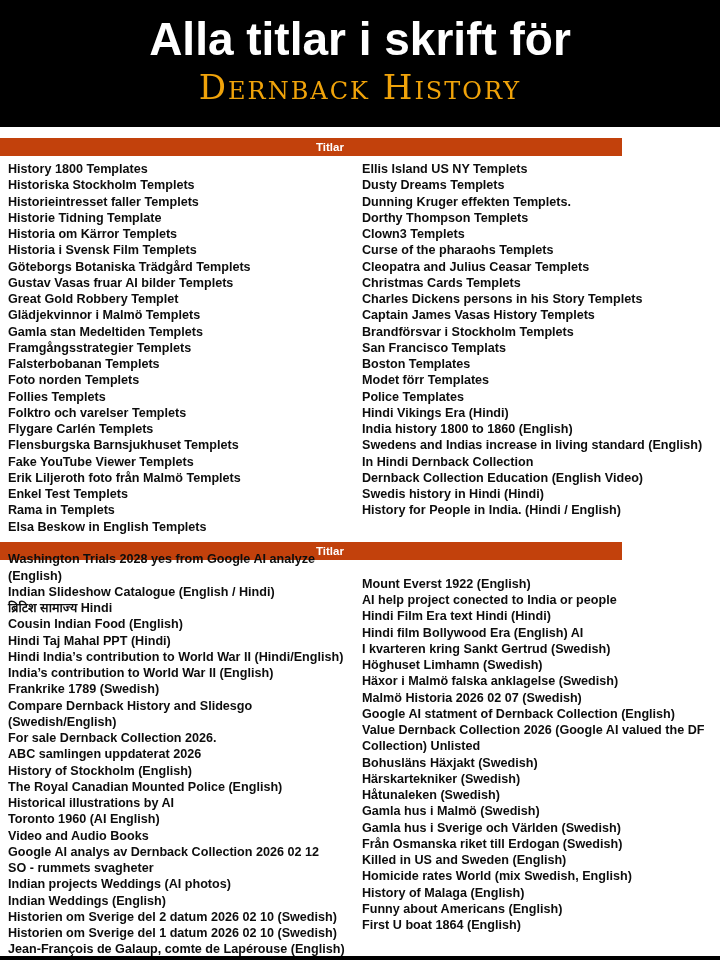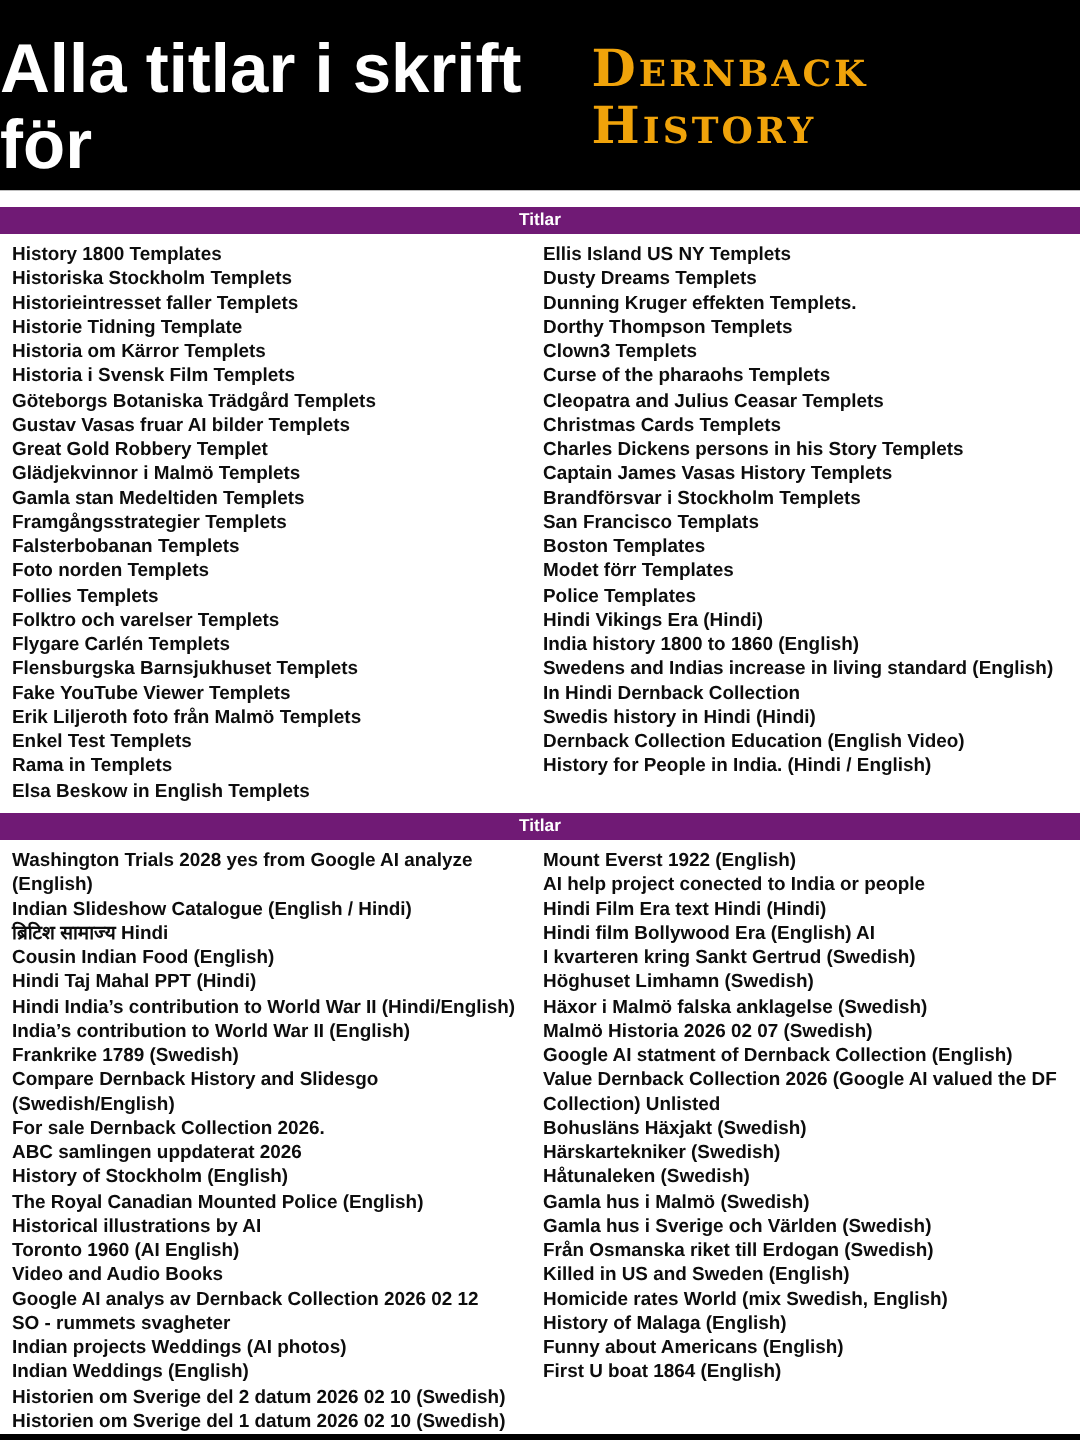--- a/index.html
+++ b/index.html
@@ -2,55 +2,55 @@
 <html><head>
 <meta charset="utf-8">
 <style>
   html,body{margin:0;padding:0;}
   body{
     width:720px;height:960px;background:#ffffff;overflow:hidden;
     font-family:"Liberation Sans",sans-serif;position:relative;
   }
   .hero{
     background:#000000;height:127px;width:720px;
-    display:flex;flex-direction:row;align-items:center;justify-content:flex-start;
+    display:flex;flex-direction:column;align-items:center;justify-content:flex-start;
   }
   .hero-title{
     color:#ffffff;font-weight:bold;font-size:46px;line-height:1.1;
     margin-top:14px;letter-spacing:0px;
     font-family:"Liberation Sans",sans-serif;
   }
   .hero-subtitle{
-    color:#f0a30a;font-weight:bold;font-size:34px;line-height:1.1;margin-top:4px;
+    color:#f0a30a;font-weight:normal;font-size:34px;line-height:1.1;margin-top:4px;
     font-family:"DejaVu Serif","Liberation Serif",serif;
     font-variant:small-caps;letter-spacing:2px;
   }
   .gap{height:11px;background:#ffffff;}
   .bar{
-    background:#701a75;height:18px;width:720px;
-    display:flex;align-items:center;justify-content:center;
+    background:#c2410c;height:18px;width:584px;
+    display:flex;align-items:center;justify-content:center;padding-left:38px;
   }
   .bar-label{
     color:#ffffff;font-weight:bold;font-size:11.5px;
   }
   .list-wrap{
     display:flex;flex-direction:row;width:720px;box-sizing:border-box;
     padding:5px 4px 0 8px;
   }
   .col{
     width:352px;display:flex;flex-direction:column;flex:0 0 352px;
     box-sizing:border-box;padding-right:6px;
   }
   .col.right{padding-left:2px;}
   .list-item{
     font-weight:bold;font-size:12.6px;line-height:16.25px;color:#0d0d0d;
     white-space:normal;
   }
   .section1-body{height:386px;}
-  .section2-body{height:384px;}
+  .section2-body{height:384px;align-items:center;}
   .footer-strip{
     position:absolute;left:0;bottom:0;width:720px;height:4px;background:#000000;
   }
 </style>
 </head>
 <body>
 
 <div class="hero">
   <div class="hero-title">Alla titlar i skrift för</div>
   <div class="hero-subtitle">Dernback History</div>
@@ -101,22 +101,22 @@
       <div class="list-item">Captain James Vasas History Templets</div>
       <div class="list-item">Brandförsvar i Stockholm Templets</div>
       <div class="list-item">San Francisco Templats</div>
       <div class="list-item">Boston Templates</div>
       <div class="list-item">Modet förr Templates</div>
       <div class="list-item">Police Templates</div>
       <div class="list-item">Hindi Vikings Era (Hindi)</div>
       <div class="list-item">India history 1800 to 1860 (English)</div>
       <div class="list-item">Swedens and Indias increase in living standard (English)</div>
       <div class="list-item">In Hindi Dernback Collection</div>
+      <div class="list-item">Dernback Collection Education (English Video)</div>
       <div class="list-item">Swedis history in Hindi (Hindi)</div>
-      <div class="list-item">Dernback Collection Education (English Video)</div>
       <div class="list-item">History for People in India. (Hindi / English)</div>
     </div>
 </div>
 
 <div class="bar">
   <span class="bar-label">Titlar</span>
 </div>
 
 <div class="list-wrap section2-body">
   <div class="col left">

